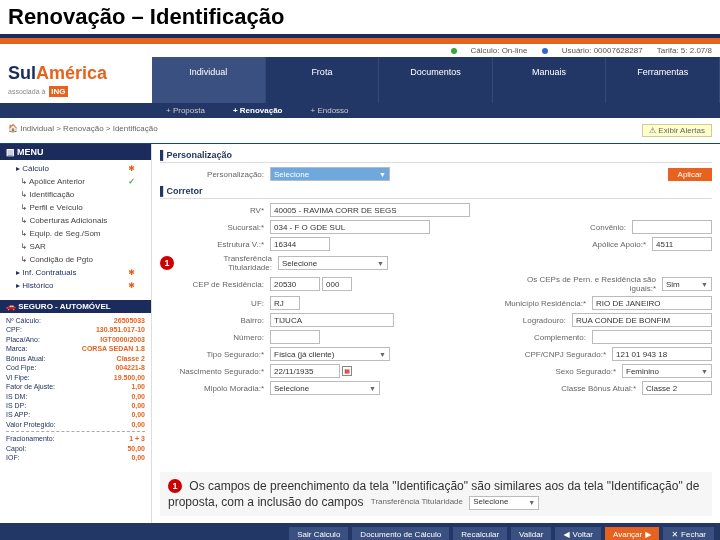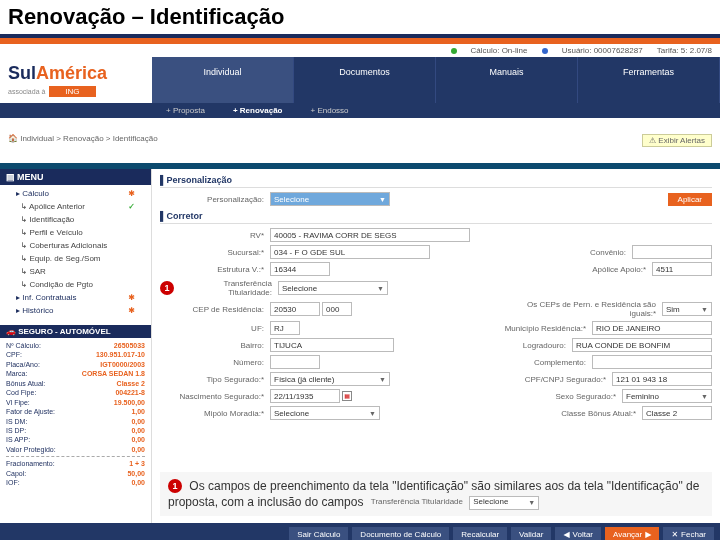--- a/index.html
+++ b/index.html
@@ -9,28 +9,28 @@
 .app{position:relative;height:calc(100% - 38px);background:#f5f5f5;font-size:9px}
 .top-status{background:#fff;padding:2px 8px;text-align:right;color:#555;font-size:8px}
 .top-status span{margin-left:12px}
 .dot-green{display:inline-block;width:6px;height:6px;background:#3a3;border-radius:50%;margin-right:2px;vertical-align:middle}
 .dot-blue{display:inline-block;width:6px;height:6px;background:#36c;border-radius:50%;margin-right:2px;vertical-align:middle}
 .brand-row{display:flex;background:#fff}
 .logo{width:152px;padding:6px 8px}
 .logo-main{font-weight:bold;font-size:18px;color:#1a2b5c}
 .logo-accent{color:#e8621f}
 .logo-sub{font-size:7px;color:#888;margin-top:2px}
-.logo-ing{display:inline-block;background:#e8621f;color:#fff;padding:1px 16px;font-size:8px;font-weight:normal;margin-left:2px}
+.logo-ing{display:inline-block;background:#e8621f;color:#fff;padding:1px 2px;font-size:8px;font-weight:bold;margin-left:2px}
 .nav-tabs{flex:1;display:flex;background:#223766}
 .nav-tab{flex:1;text-align:center;color:#fff;font-size:9px;padding:10px 0;border-right:1px solid #334980;cursor:pointer}
 .nav-tab.active{background:#3a5080}
 .sub-nav{display:flex;background:#223766;padding:0 152px 0 152px}
 .sub-nav-item{color:#ccc;font-size:8px;padding:3px 14px}
 .sub-nav-item.active{color:#fff;font-weight:bold}
-.breadcrumb{background:#fff;padding:16px 8px;font-size:8px;color:#666;display:flex;justify-content:space-between;border-bottom:6px solid #0c4a6e}
+.breadcrumb{background:#fff;padding:6px 8px;font-size:8px;color:#666;display:flex;justify-content:space-between;border-bottom:1px solid #0c4a6e}
 .alert-btn{background:#ffc;border:1px solid #cc9;padding:1px 6px;font-size:8px;cursor:pointer}
 .main{display:flex;height:calc(100% - 120px)}
 .sidebar{width:152px;background:#fff;border-right:1px solid #ddd;display:flex;flex-direction:column}
 .menu-head{background:#1a2b5c;color:#fff;font-size:9px;font-weight:bold;padding:3px 6px}
 .menu-items{flex:0 0 auto;padding:2px 10px}
 .menu-item{font-size:8px;padding:2px 6px;color:#444;display:flex;justify-content:space-between;align-items:center}
 .menu-item.l1{color:#1a2b5c}
 .menu-item.current{font-weight:normal}
 .chk{color:#3a3;font-weight:bold}
 .star{color:#e8621f}
@@ -75,20 +75,21 @@
     <span>Tarifa: 5: 2.07/8</span>
   </div>
 
   <div class="brand-row">
     <div class="logo">
       <div class="logo-main"><span>Sul</span><span class="logo-accent">América</span></div>
       <div class="logo-sub"><span>associada à</span> <span class="logo-ing">ING</span></div>
     </div>
     <div class="nav-tabs">
       <div class="nav-tab active">Individual</div>
+      <div class="nav-tab">Frota</div>
       <div class="nav-tab">Documentos</div>
       <div class="nav-tab">Manuais</div>
       <div class="nav-tab">Ferramentas</div>
     </div>
   </div>
   <div class="sub-nav">
     <div class="sub-nav-item">+ Proposta</div>
     <div class="sub-nav-item active">+ Renovação</div>
     <div class="sub-nav-item">+ Endosso</div>
   </div>

